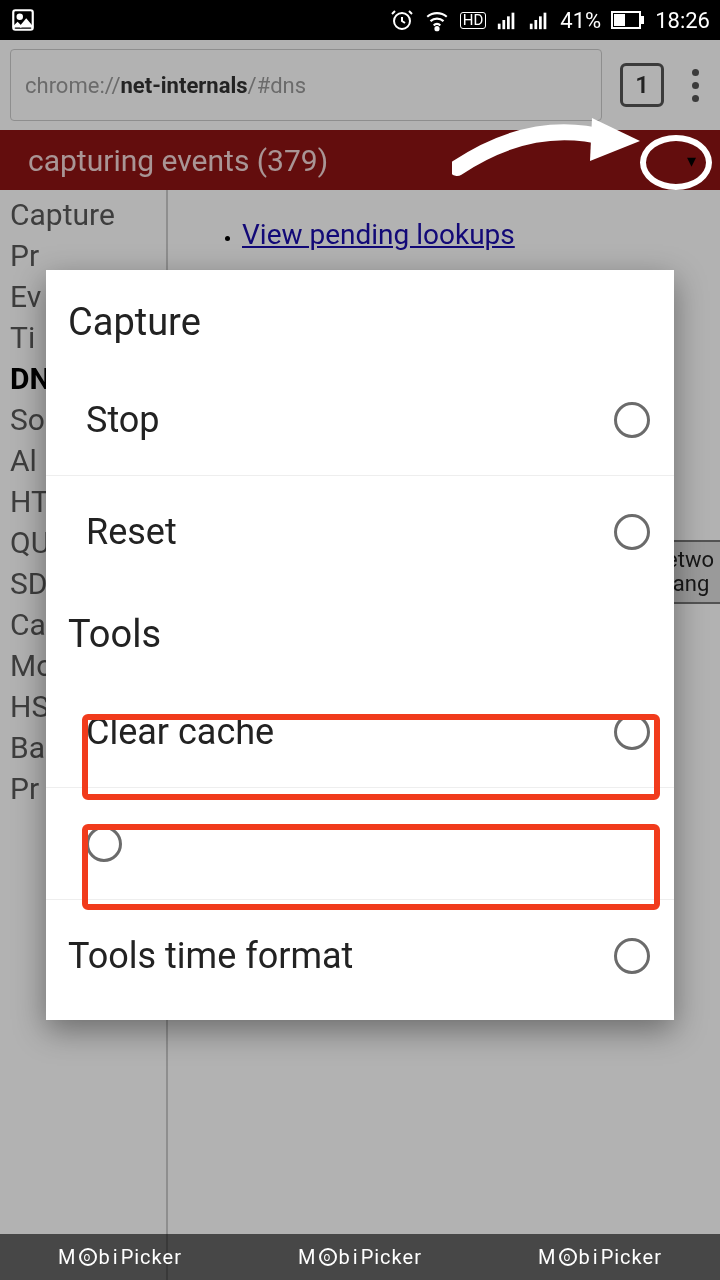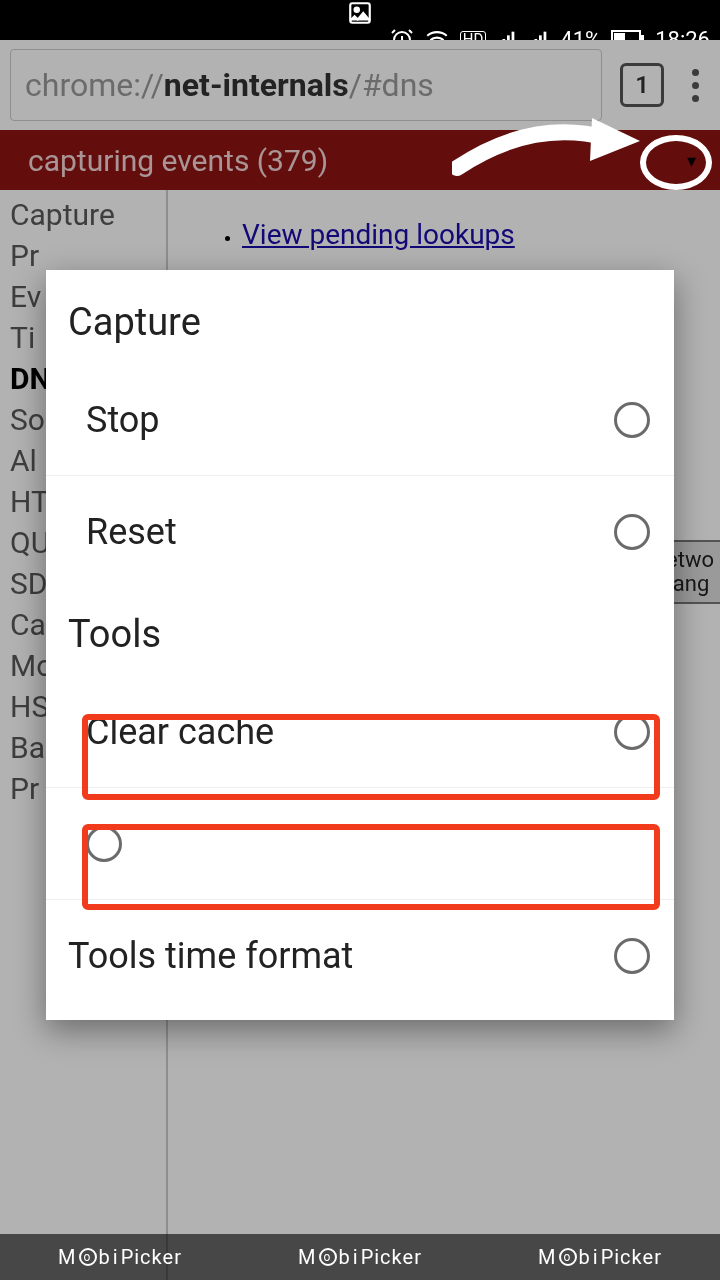--- a/index.html
+++ b/index.html
@@ -1,31 +1,31 @@
 <!DOCTYPE html>
 <html><head>
 <meta charset="utf-8">
 <style>
   * { box-sizing: border-box; margin: 0; padding: 0; }
   html, body { width: 720px; height: 1280px; overflow: hidden; font-family: Roboto, Arial, sans-serif; }
   body { background: #000; position: relative; }
 
   
-  .statusbar { height: 40px; background: #000; color: #fff; display: flex; align-items: center; padding: 0 10px; font-size: 22px; flex-direction: column; }
+  .statusbar { height: 40px; background: #000; color: #fff; display: flex; align-items: center; padding: 0 10px; font-size: 22px; }
   .statusbar .left { flex: 0 0 auto; }
   .statusbar .right { margin-left: auto; display: flex; align-items: center; gap: 10px; }
   .ic { display: inline-flex; align-items: center; justify-content: center; }
   .ic svg { display: block; }
 
   
   .app { position: absolute; top: 40px; left: 0; right: 0; bottom: 0; background: #fff; }
   .dim { position: absolute; inset: 0; background: rgba(0,0,0,0.30); pointer-events: none; }
 
   .omnibar { height: 90px; display: flex; align-items: center; padding: 8px 10px; background: #fff; }
-  .url { flex: 1; height: 72px; border: 1px solid #ccc; border-radius: 4px; display: flex; align-items: center; padding: 0 14px; font-size: 32px; color: #9a9a9a; }
+  .url { flex: 1; height: 72px; border: 1px solid #ccc; border-radius: 4px; display: flex; align-items: center; padding: 0 14px; font-size: 22px; color: #9a9a9a; }
   .url .emph { color: #333; font-weight: bold; }
   .tabcount { width: 44px; height: 44px; border: 3px solid #555; border-radius: 6px; margin-left: 18px; display: flex; align-items: center; justify-content: center; font-size: 24px; color: #333; font-weight: 600; }
   .kebab { margin-left: 16px; width: 30px; display: flex; flex-direction: column; align-items: center; gap: 6px; }
   .kebab span { width: 7px; height: 7px; background: #555; border-radius: 50%; }
 
   .redbar { height: 60px; background: #8e1414; color: #f2d6d6; display: flex; align-items: center; padding: 0 28px; font-size: 30px; position: relative; }
   .redbar .drop { position: absolute; right: 24px; top: 50%; transform: translateY(-50%); font-size: 18px; color: #000; }
 
   .below { display: flex; position: absolute; top: 150px; left: 0; right: 0; bottom: 0; background: #fff; }
   .sidebar { width: 168px; border-right: 2px solid #ccc; padding-top: 4px; }

